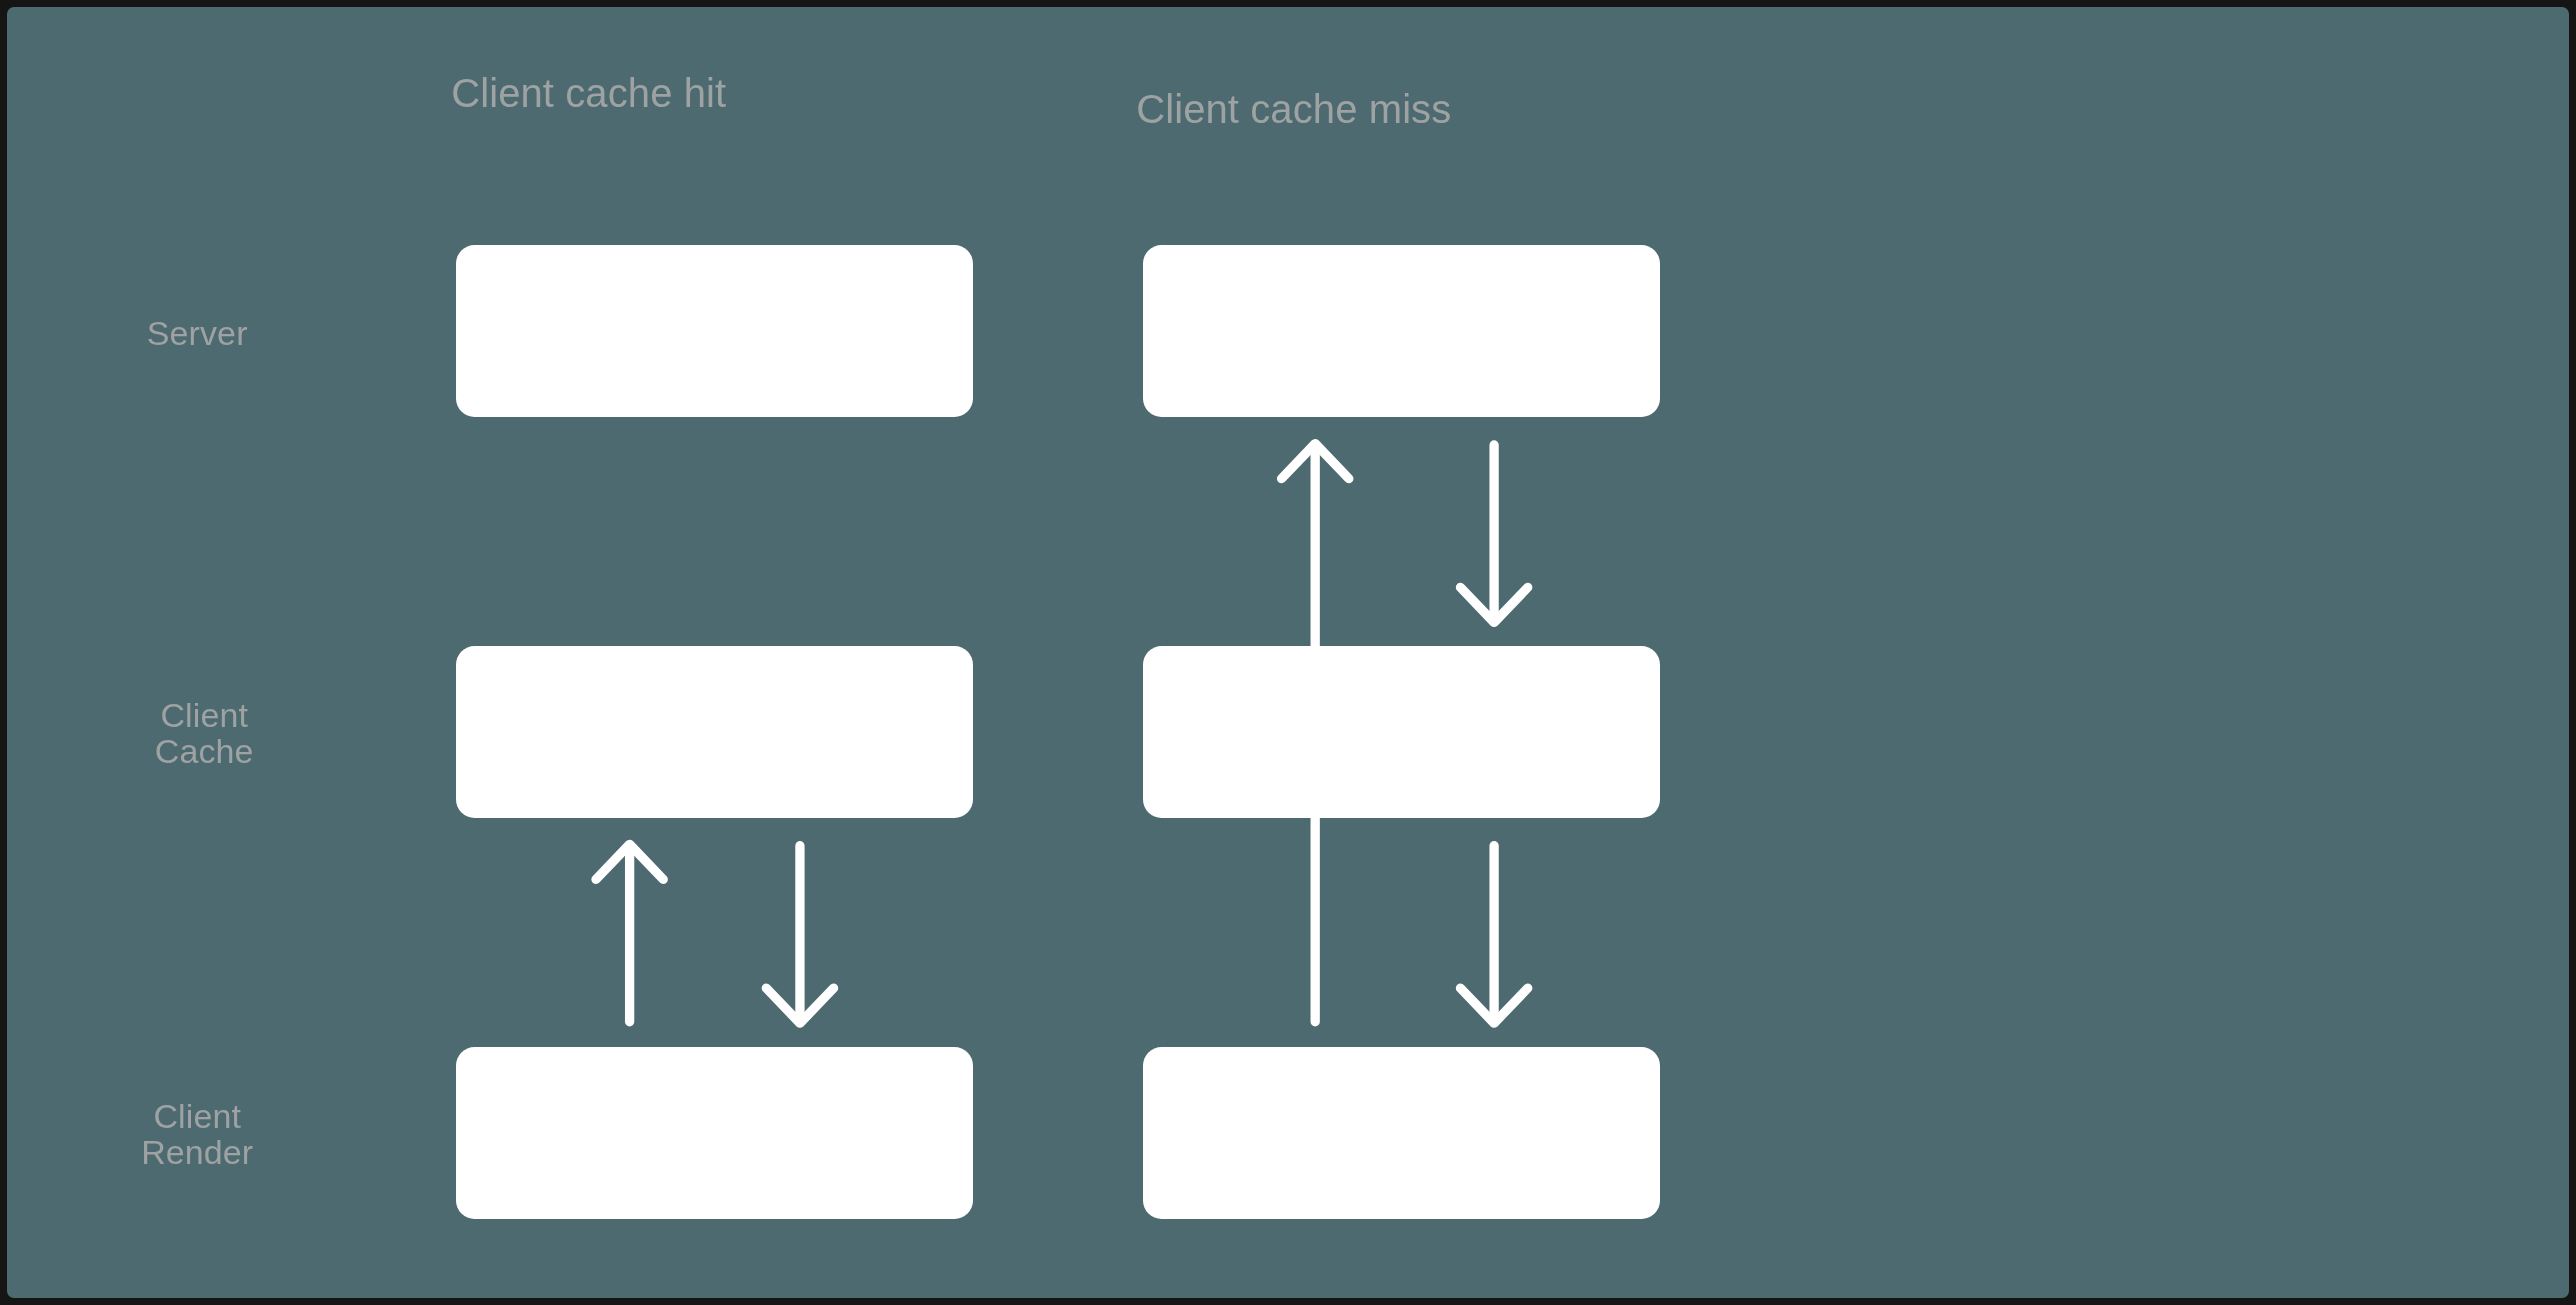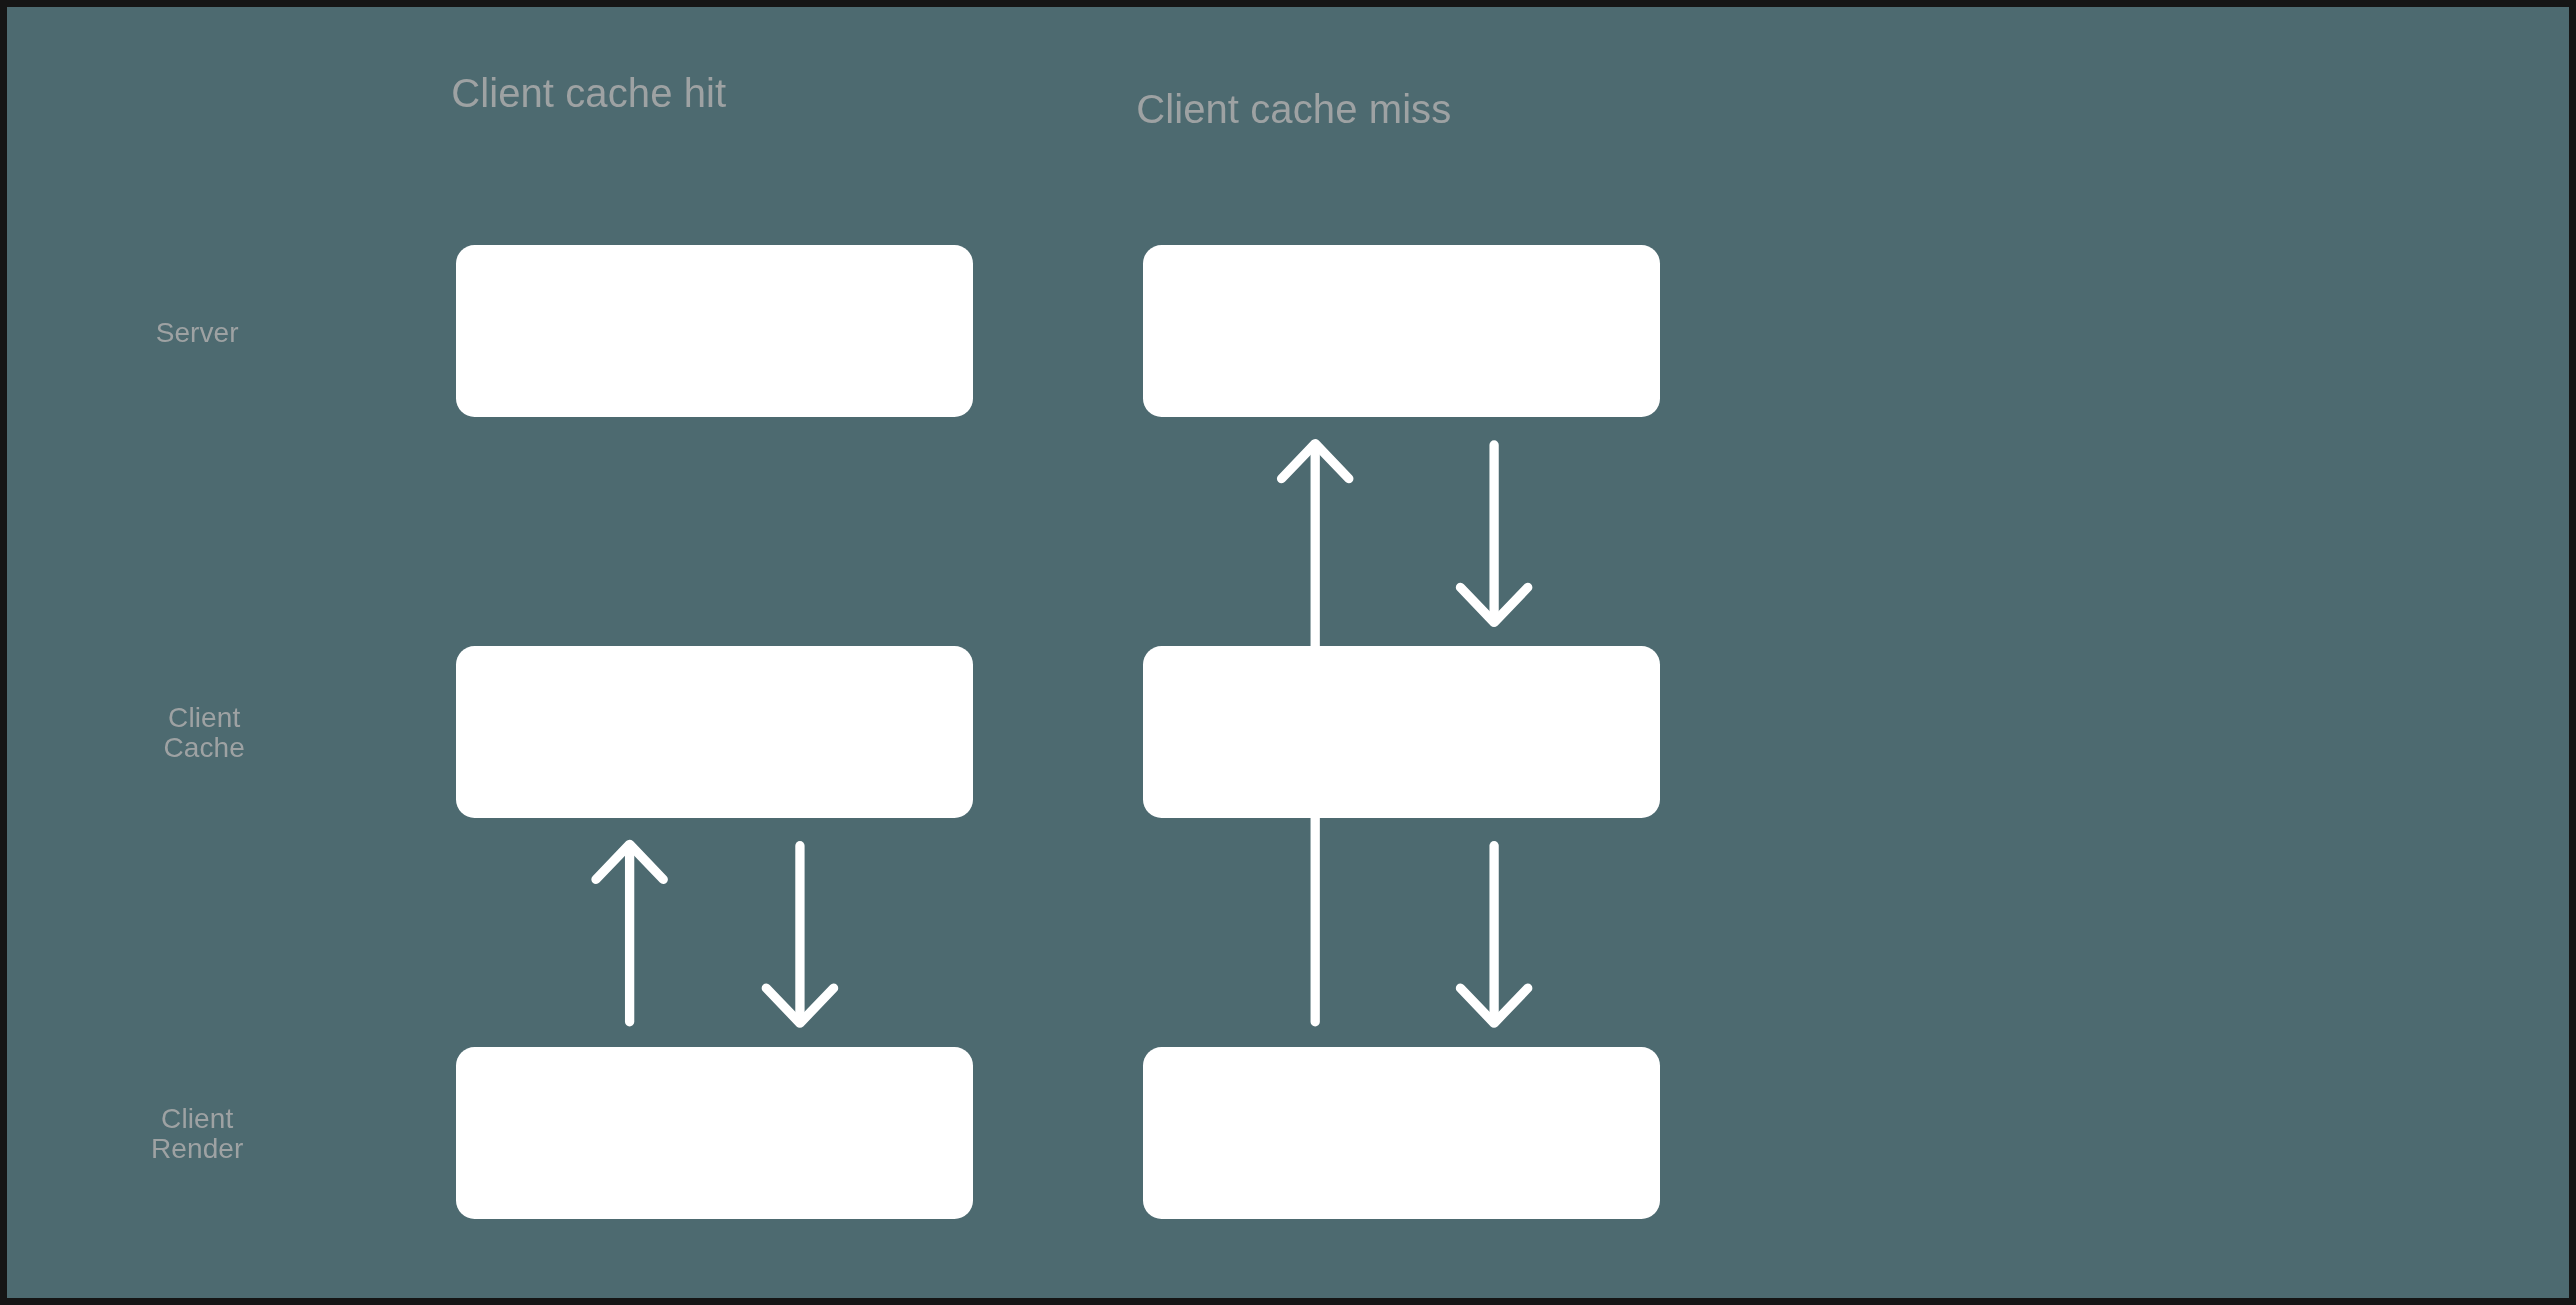--- a/index.html
+++ b/index.html
@@ -16,26 +16,27 @@
     font-family: "Liberation Sans", "DejaVu Sans", sans-serif;
   }
   #stage {
     position: absolute;
     left: 7.2px;
     top: 7.2px;
     width: 2562px;
     height: 1291px;
     background: #4d6a70;
     overflow: hidden;
+    border-radius: 7px;
   }
   
   .row-label {
     position: absolute;
     color: #9ea2a3;
-    font-size: 28px;
+    font-size: 34px;
     line-height: 1.06;
     font-weight: 400;
     text-align: center;
     white-space: pre-line;
     letter-spacing: 0.1px;
     transform: translate(-50%, -50%);
   }
   
   .col-header {
     position: absolute;

